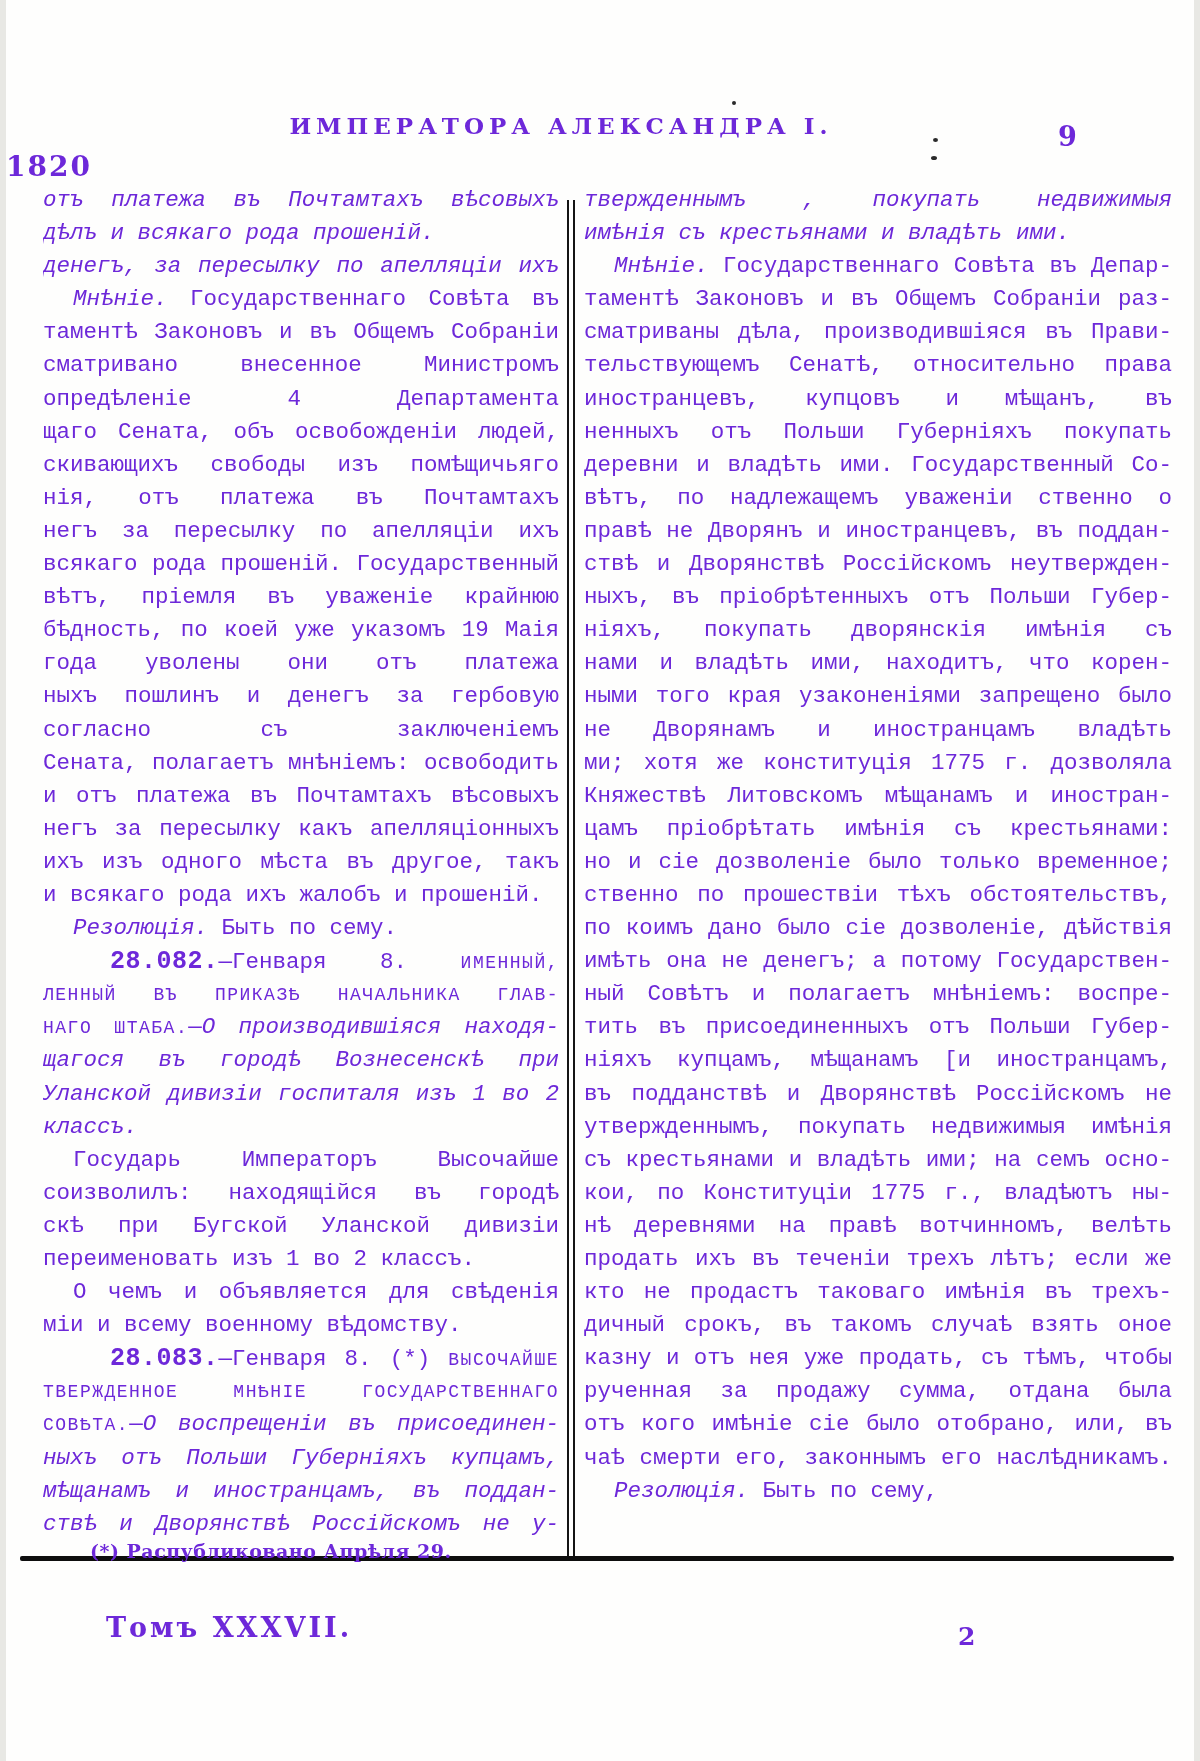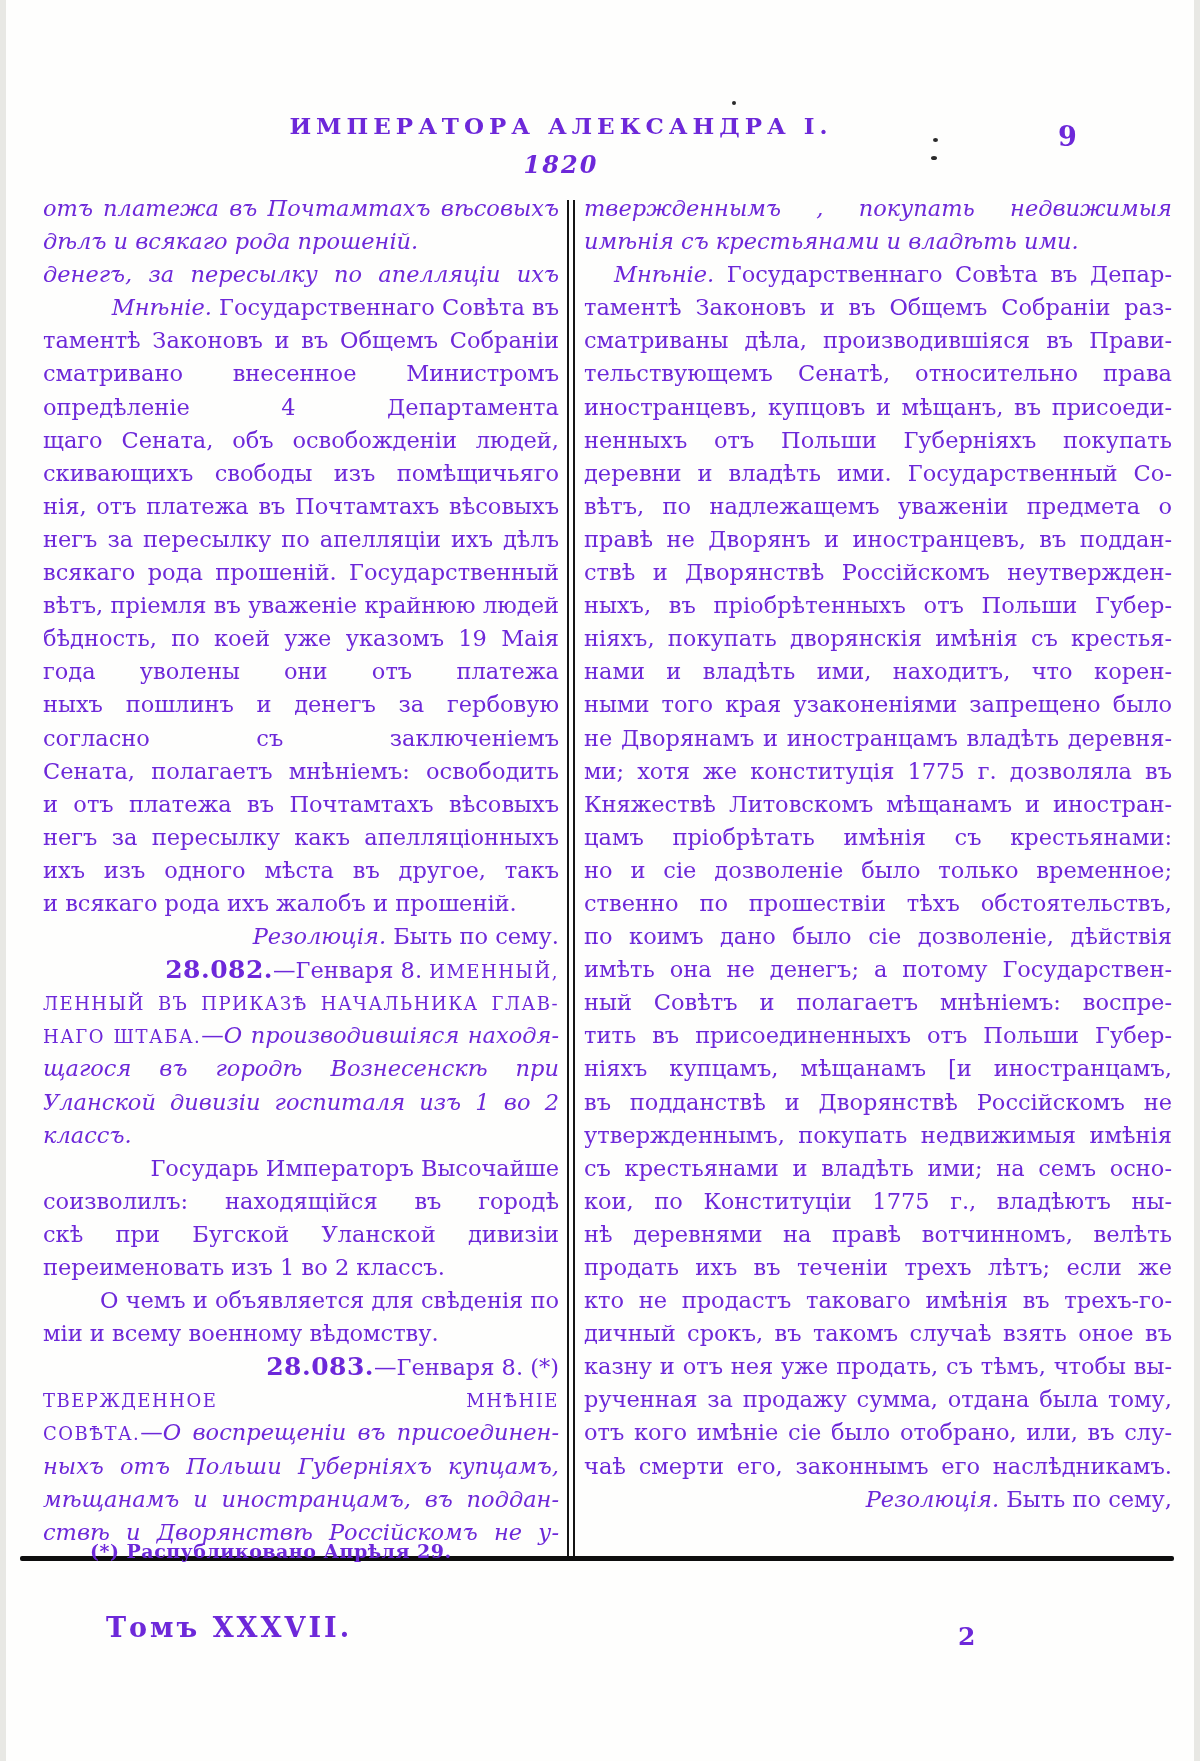--- a/index.html
+++ b/index.html
@@ -11,33 +11,33 @@
   
   .title {
     position:absolute; top:112px; left:0; width:1110px; text-align:center;
     font-size:23px; font-weight:bold; letter-spacing:5px; white-space:nowrap;
   }
   .pagenum {
     position:absolute; top:121px; left:1052px;
     font-size:27px; font-weight:bold;
   }
   .year {
-    position:absolute; top:150px; left:0; width:1110px; text-align:center;
-    font-size:24px; font-weight:bold; letter-spacing:2px;font-style:italic;
+    position:absolute; top:150px; left:0; width:1110px; 
+    font-size:28px; font-weight:bold; letter-spacing:2px;
   }
   
-  .col { position:absolute; top:192px; font-size:22.5px; }
+  .col { position:absolute; top:184px; font-size:22.5px;font-family:Liberation Mono, monospace; }
   .col-left  { left:37px;  width:516px; }
   .col-right { left:578px; width:588px; }
   .line {
     height:33.1px; line-height:33.1px; overflow:hidden;
     text-align:left; white-space:normal;
   }
   .line.j { text-align:justify; text-align-last:justify; }
-  .line.in { padding-left:30px;text-align:right; }
+  .line.in { padding-left:30px; }
   .it  { font-style:italic; }
   .cap { font-size:18px; letter-spacing:1.5px; }
   .num { font-size:25px; font-weight:bold; letter-spacing:0.5px;margin-left:37px; }
   
   .divider {
     position:absolute; left:561px; top:200px; height:1358px; width:4px;
     border-left:2px solid #141414; border-right:2px solid #141414;
   }
   
   .rule {
@@ -121,21 +121,21 @@
   <div class="col col-right">
       <div class="line j"><span class="it">твержденнымъ , покупать недвижимыя</span></div>
       <div class="line"><span class="it">имѣнія съ крестьянами и владѣть ими.</span></div>
       <div class="line j in"><span class="it">Мнѣніе.</span><span> Государственнаго Совѣта въ Депар-</span></div>
       <div class="line j"><span>таментѣ Законовъ и въ Общемъ Собраніи раз-</span></div>
       <div class="line j"><span>сматриваны дѣла, производившіяся въ Прави-</span></div>
       <div class="line j"><span>тельствующемъ Сенатѣ, относительно права</span></div>
       <div class="line j"><span>иностранцевъ, купцовъ и мѣщанъ, въ присоеди-</span></div>
       <div class="line j"><span>ненныхъ отъ Польши Губерніяхъ покупать</span></div>
       <div class="line j"><span>деревни и владѣть ими. Государственный Со-</span></div>
-      <div class="line j"><span>вѣтъ, по надлежащемъ уваженіи предмета о</span></div>
+      <div class="line j"><span>вѣтъ, по надлежащемъ уваженіи ственно о</span></div>
       <div class="line j"><span>правѣ не Дворянъ и иностранцевъ, въ поддан-</span></div>
       <div class="line j"><span>ствѣ и Дворянствѣ Россійскомъ неутвержден-</span></div>
       <div class="line j"><span>ныхъ, въ пріобрѣтенныхъ отъ Польши Губер-</span></div>
       <div class="line j"><span>ніяхъ, покупать дворянскія имѣнія съ крестья-</span></div>
       <div class="line j"><span>нами и владѣть ими, находитъ, что корен-</span></div>
       <div class="line j"><span>ными того края узаконеніями запрещено было</span></div>
       <div class="line j"><span>не Дворянамъ и иностранцамъ владѣть деревня-</span></div>
       <div class="line j"><span>ми; хотя же конституція 1775 г. дозволяла въ</span></div>
       <div class="line j"><span>Княжествѣ Литовскомъ мѣщанамъ и иностран-</span></div>
       <div class="line j"><span>цамъ пріобрѣтать имѣнія съ крестьянами:</span></div>

